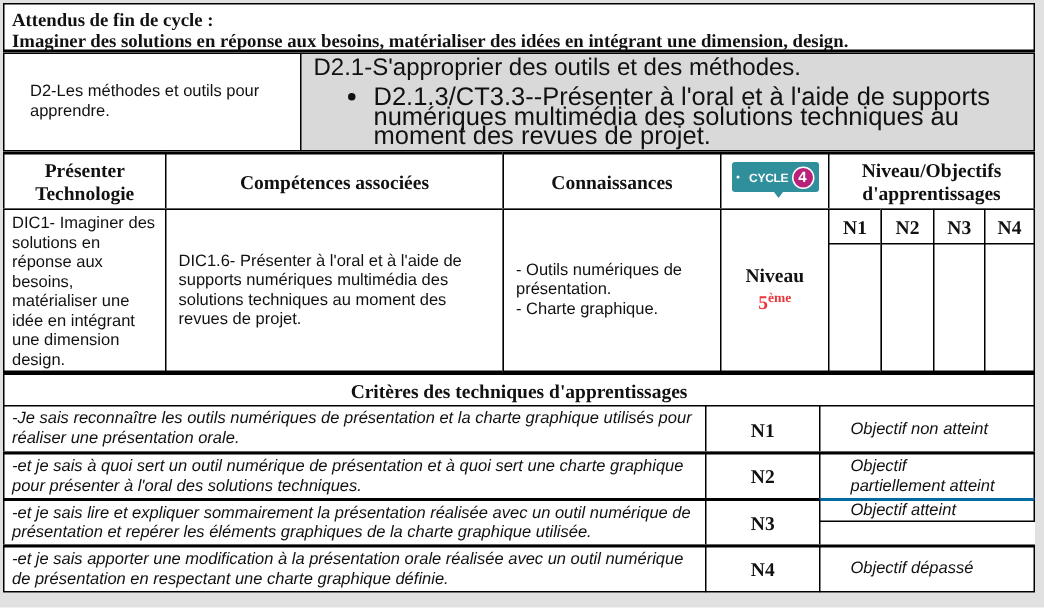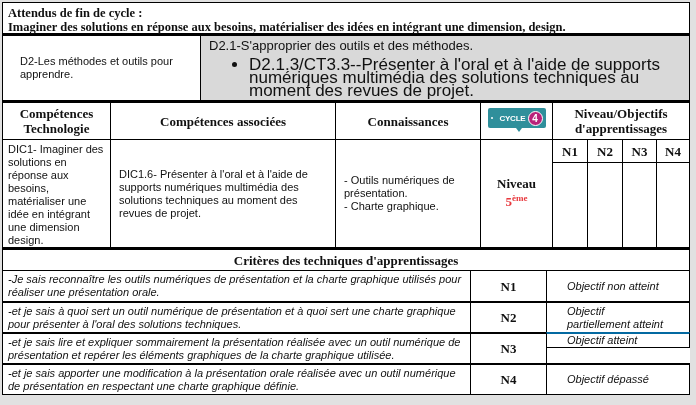--- a/index.html
+++ b/index.html
@@ -85,28 +85,28 @@
 
   <div id="attendus" class="cell serif bold">
     <div>Attendus de fin de cycle :</div>
     <div>Imaginer des solutions en réponse aux besoins, matérialiser des idées en intégrant une dimension, design.</div>
   </div>
 
   <div id="d2-left" class="cell vcenter t11">
     <span>D2-Les méthodes et outils pour apprendre.</span>
   </div>
   <div id="d2-right" class="cell t11">
-    <div style="font-size:13px;">D2.1-S'approprier des outils et des méthodes.</div>
+    <div style="font-size:16px;">D2.1-S'approprier des outils et des méthodes.</div>
     <ul>
       <li>D2.1.3/CT3.3--Présenter à l'oral et à l'aide de supports numériques multimédia des solutions techniques au moment des revues de projet.</li>
     </ul>
   </div>
 
   <div id="h-comp" class="cell hdr center serif bold t13">
-    <span>Compétences Technologie</span>
+    <span>Présenter Technologie</span>
   </div>
   <div id="h-assoc" class="cell hdr center serif bold t13">
     <span>Compétences associées</span>
   </div>
   <div id="h-conn" class="cell hdr center serif bold t13">
     <span>Connaissances</span>
   </div>
   <div id="h-cycle" class="cell hdr center">
     <div class="badge">
       <span class="label">CYCLE</span>

